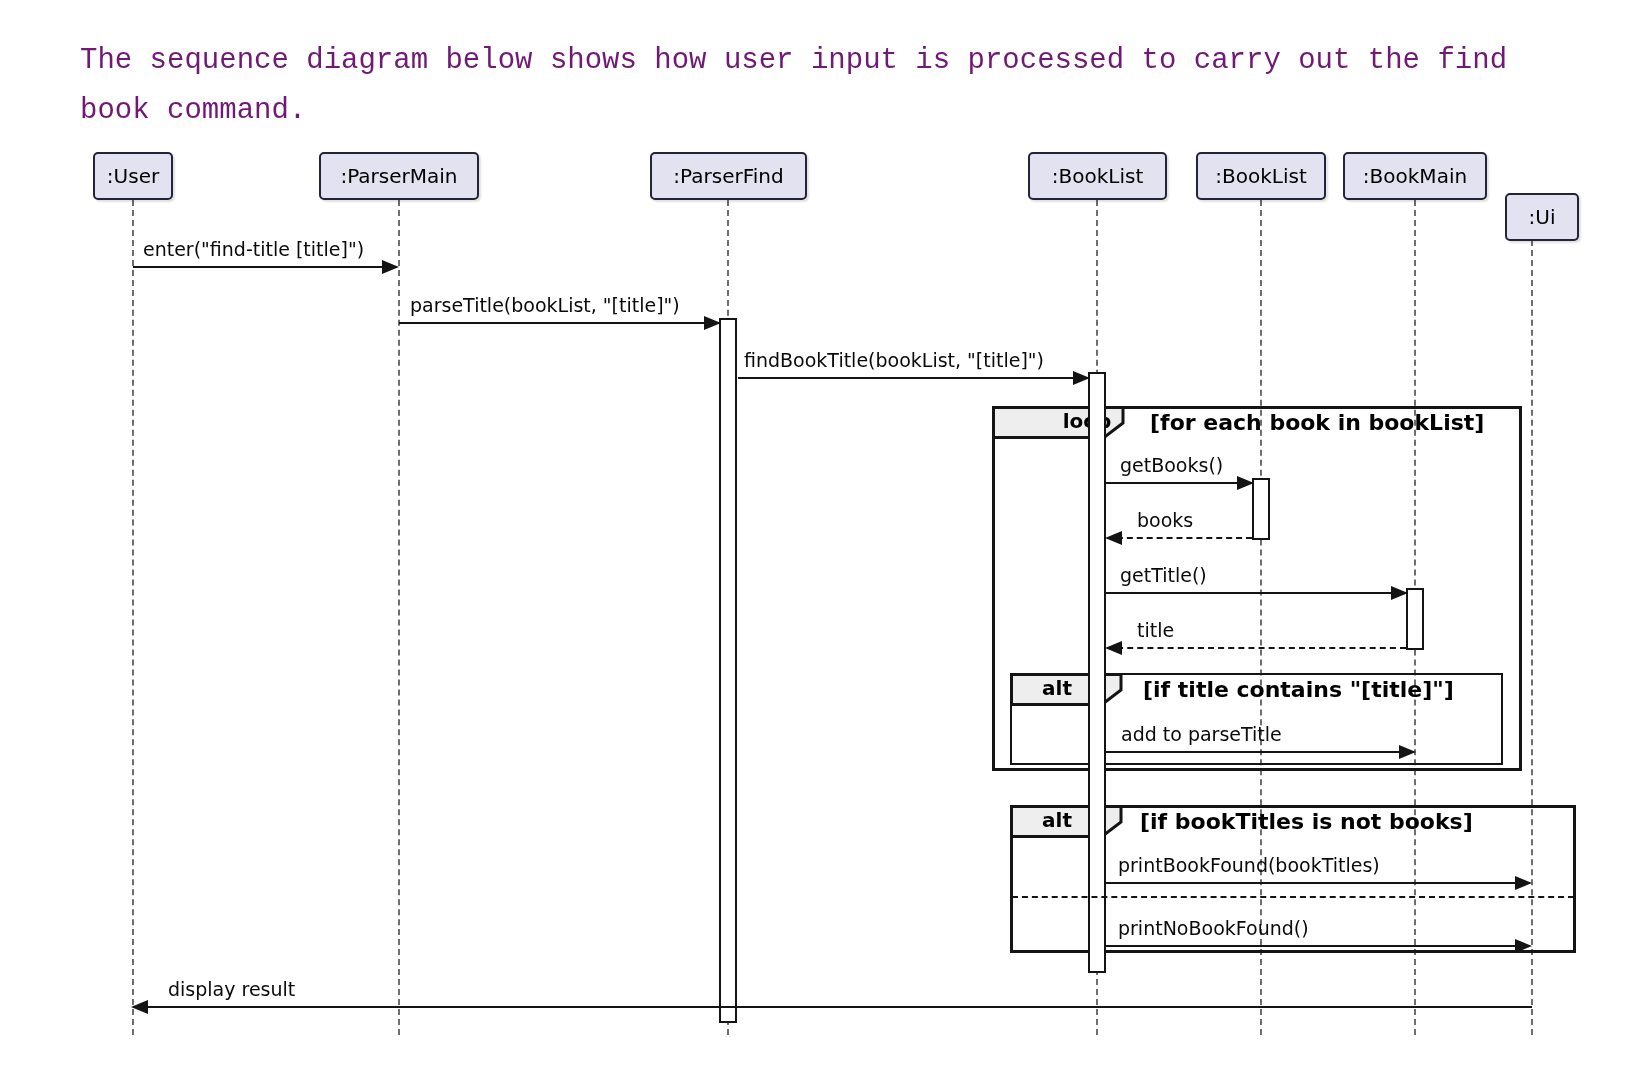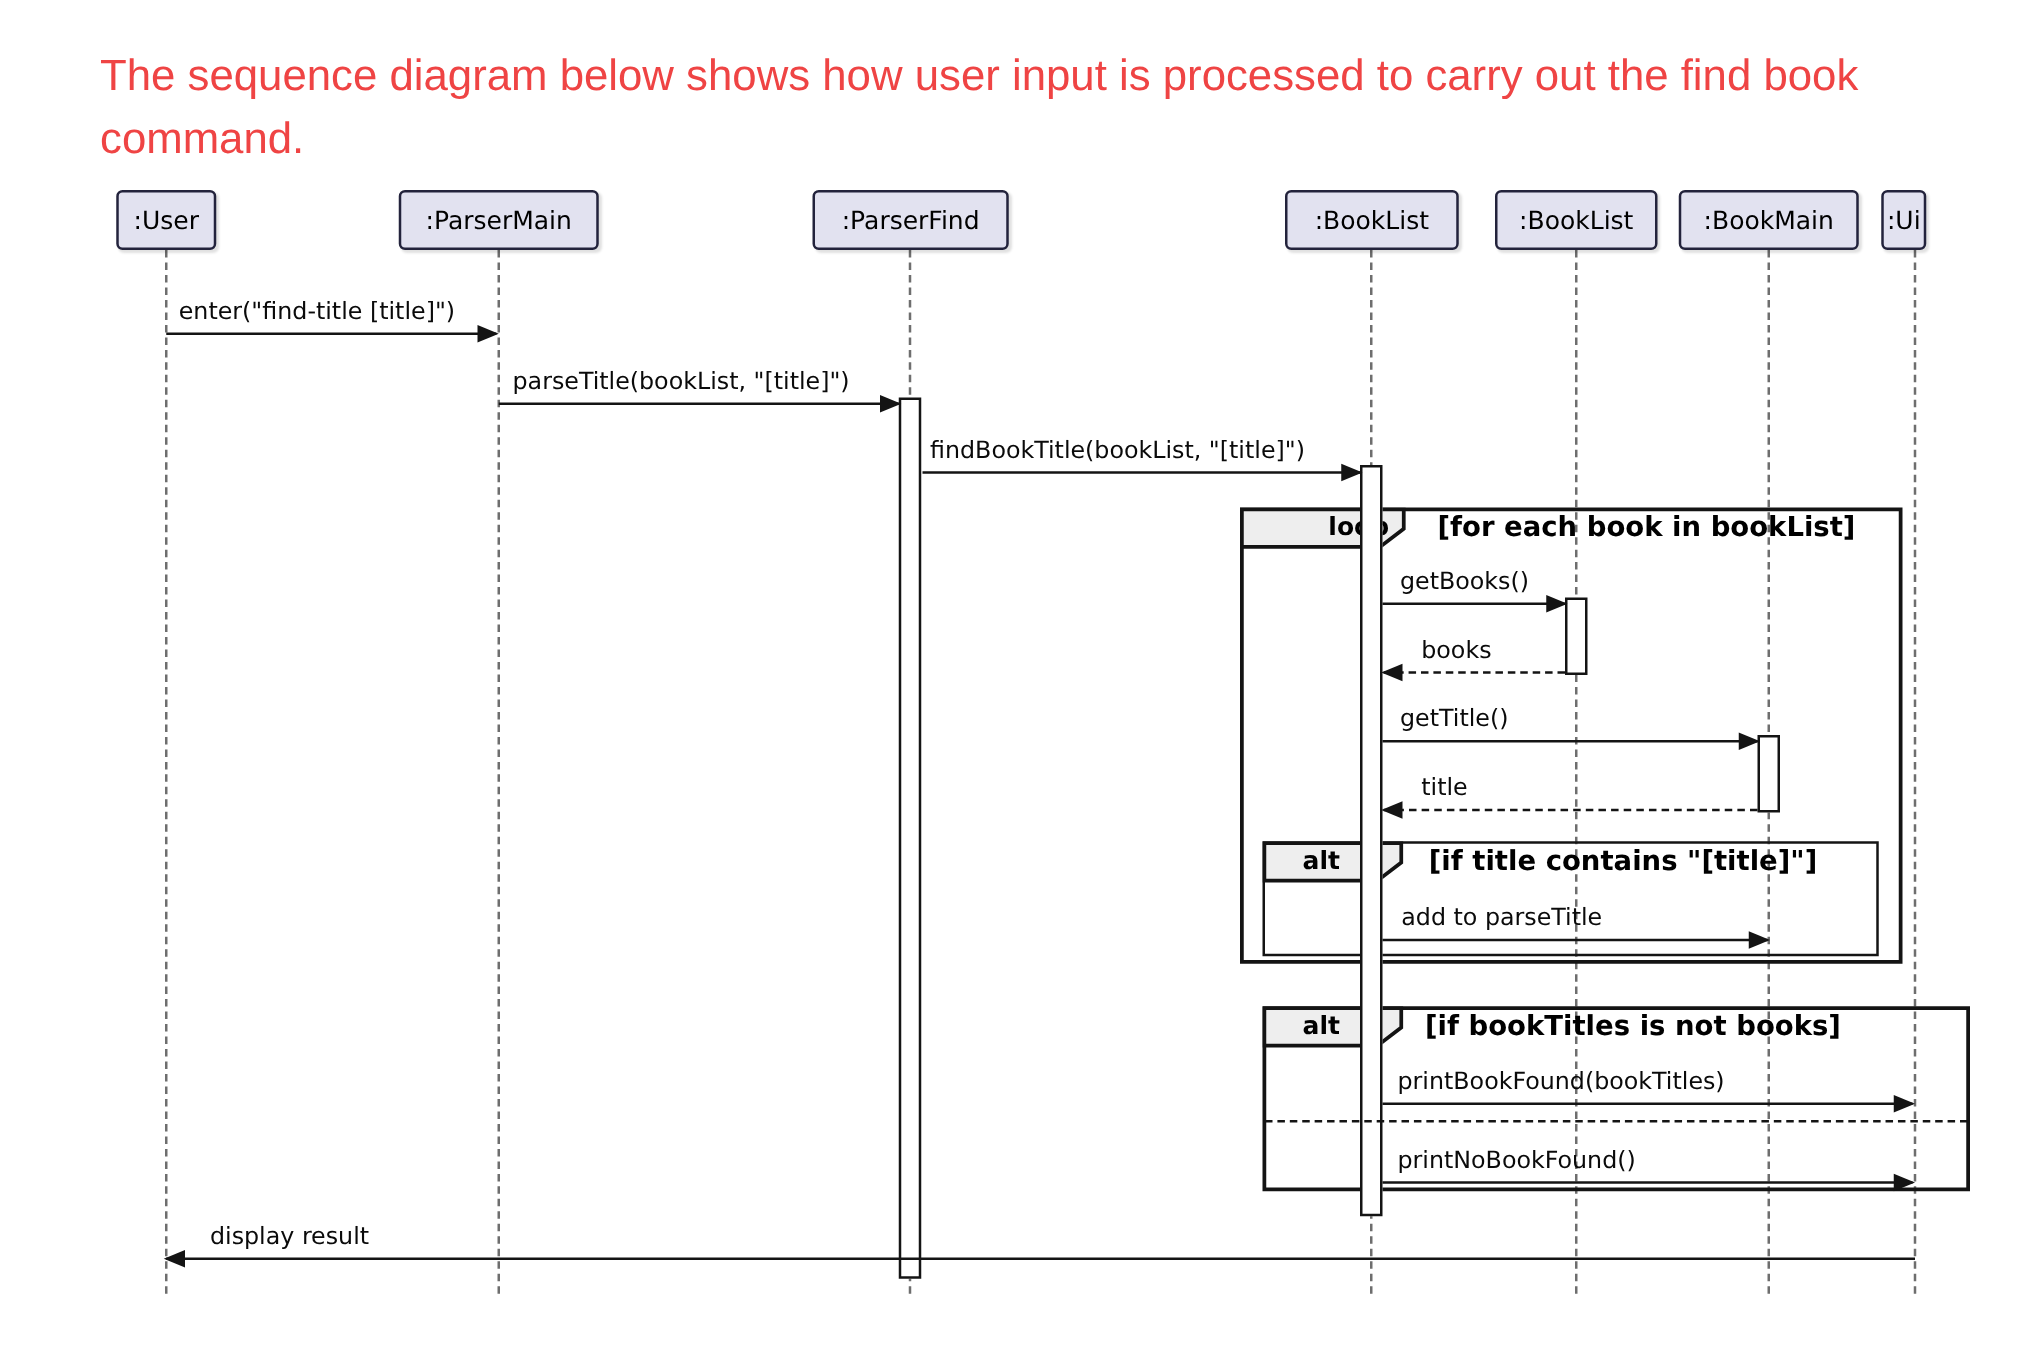--- a/index.html
+++ b/index.html
@@ -1,22 +1,22 @@
 <!DOCTYPE html>
 <html><head>
 <meta charset="utf-8">
 <style>
   * { margin:0; padding:0; box-sizing:border-box; }
   html,body { width:1632px; height:1080px; background:#ffffff; overflow:hidden; }
   body { position:relative; font-family:"DejaVu Sans", sans-serif; }
 
   .intro {
     position:absolute; left:80px; top:36px; width:1440px;
-    font-family:Liberation Sans, sans-serif;
-    font-size:35px; line-height:50px; color:#ef4444;
+    font-family:Liberation Mono, monospace;
+    font-size:29px; line-height:50px; color:#701a75;
   }
 
   
   .participant {
     position:absolute; top:152px; height:48px;
     background:#E2E2F0; border:2px solid #23233C; border-radius:5px;
     display:flex; align-items:center; justify-content:center;
     font-size:20px; color:#000;
     box-shadow:2px 2px 2px rgba(0,0,0,0.12);
     z-index:3;
@@ -79,21 +79,21 @@
 <div class="lifeline" style="left:1260px;"></div>
 <div class="lifeline" style="left:1414px;"></div>
 <div class="lifeline" style="left:1531px;"></div>
 
 <div class="participant" style="left:93px;  width:80px;">:User</div>
 <div class="participant" style="left:319px; width:160px;">:ParserMain</div>
 <div class="participant" style="left:650px; width:157px;">:ParserFind</div>
 <div class="participant" style="left:1028px;width:139px;">:BookList</div>
 <div class="participant" style="left:1196px;width:130px;">:BookList</div>
 <div class="participant" style="left:1343px;width:144px;">:BookMain</div>
-<div class="participant" style="left:1505px;width:36px;">:Ui</div>
+<div class="participant" style="left:1505px;width:74px;margin-top:41px;">:Ui</div>
 
 <div class="frag" style="left:992px; top:406px; width:530px; height:365px;"></div>
 <svg class="frag-pentagon" style="left:992px; top:406px;" width="134" height="34">
   <path d="M1.5,1.5 H131 V17 L112,31.5 H1.5 Z" fill="#EEEEEE" stroke="#141414" stroke-width="3"></path>
 </svg>
 <div class="frag-op" style="left:992px; top:409px; width:128px; text-align:center;margin-left:31px;">loop</div>
 <div class="frag-guard" style="left:1150px; top:410px;">[for each book in bookList]</div>
 
 <div class="frag" style="left:1010px; top:673px; width:493px; height:92px; border-width:2.5px;"></div>
 <svg class="frag-pentagon" style="left:1010px; top:673px;" width="114" height="34">

